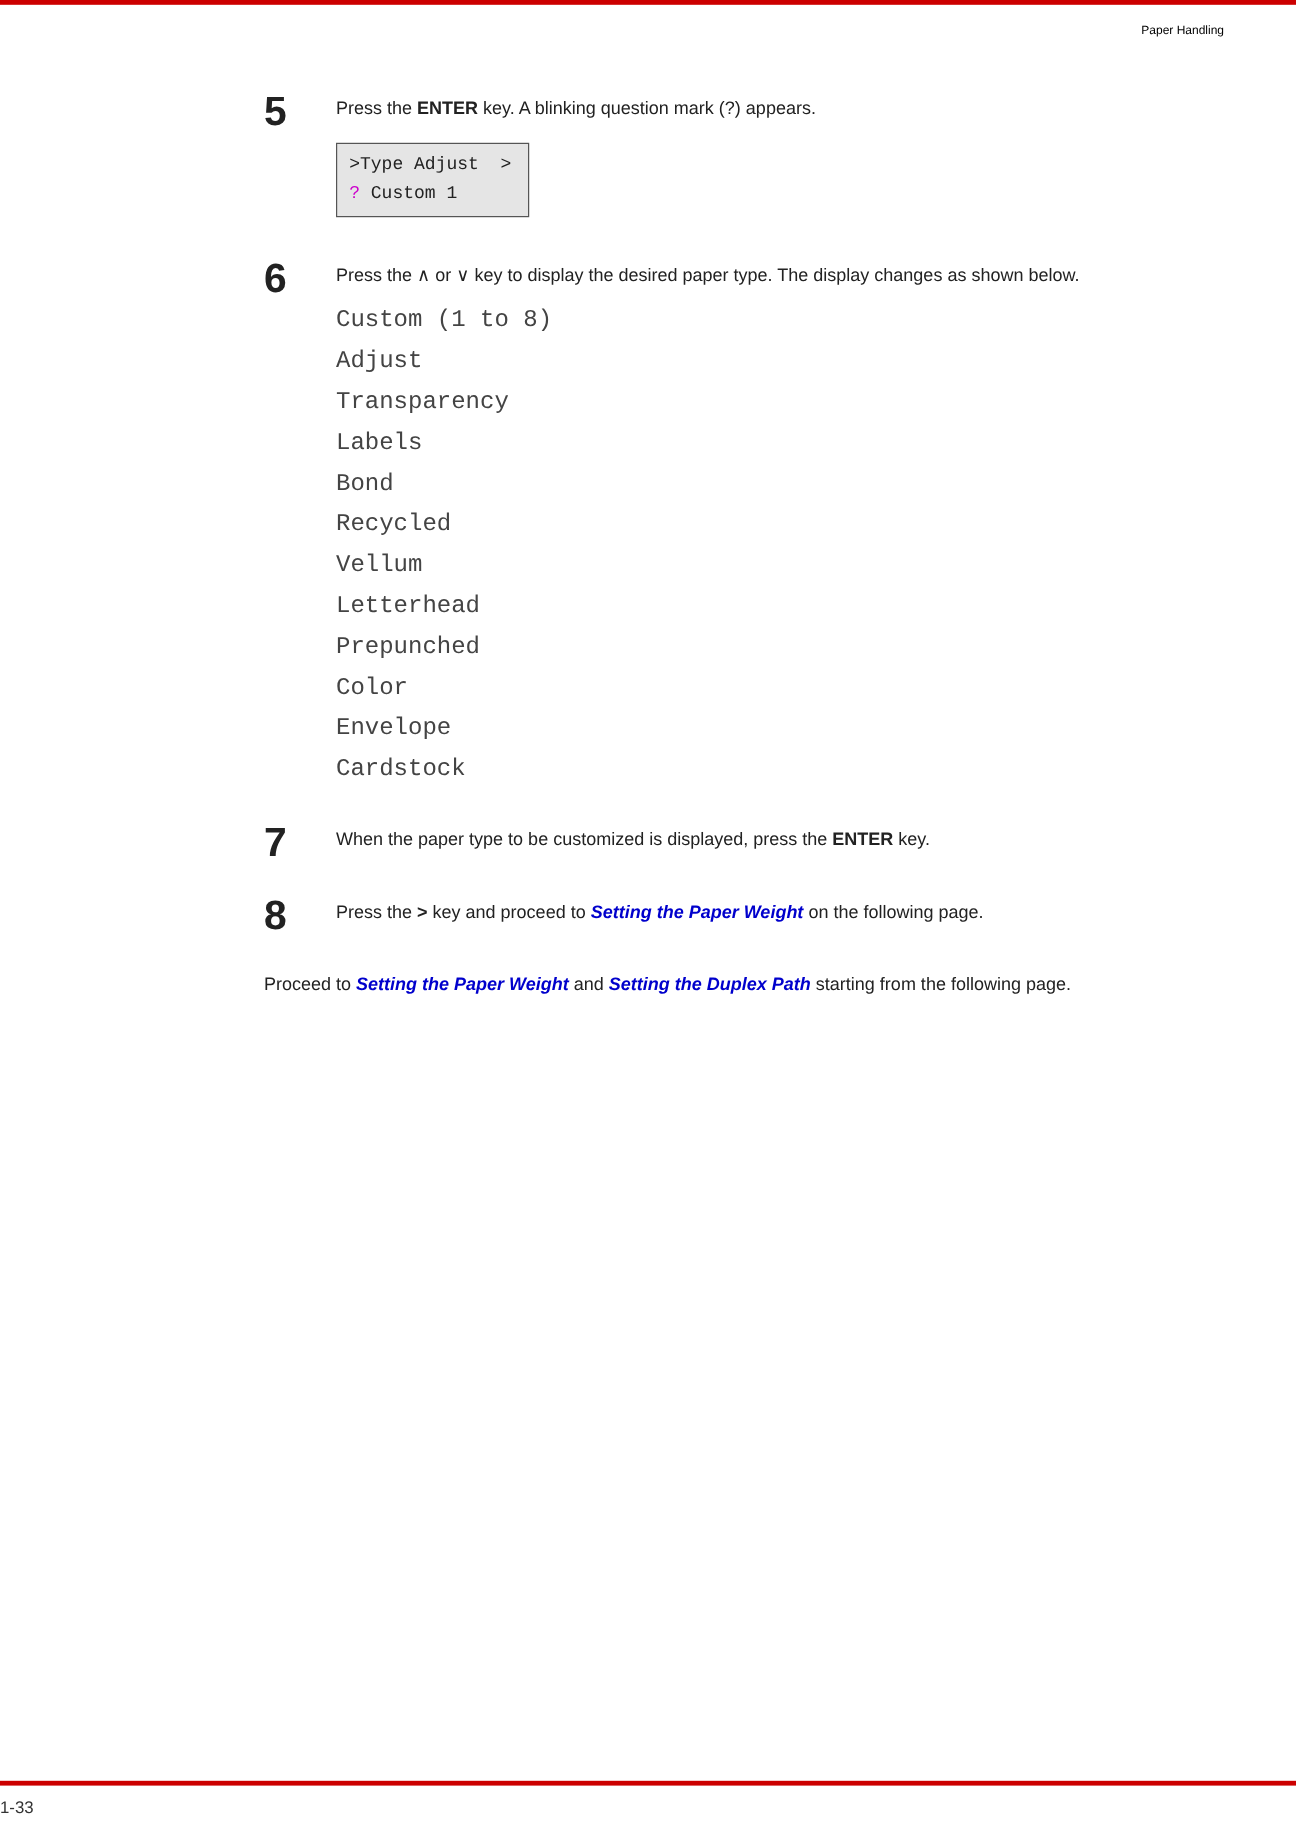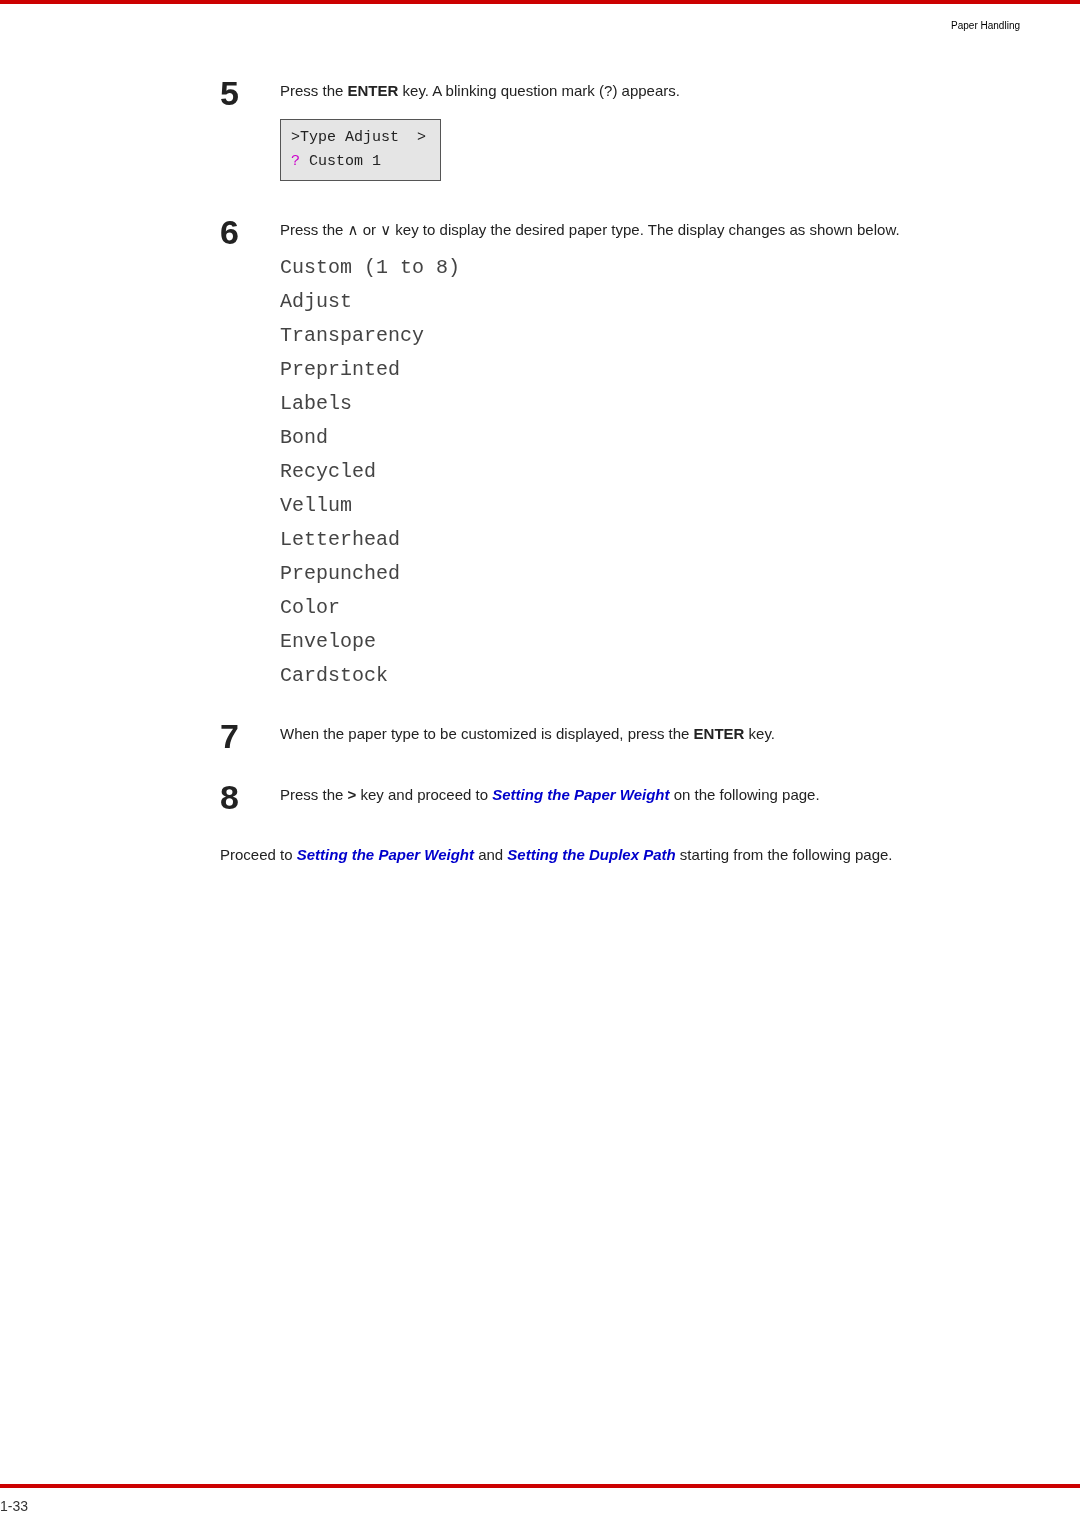--- a/index.html
+++ b/index.html
@@ -175,21 +175,20 @@
   <div class="step-row">
     <div class="step-number">6</div>
     <div class="step-content">
       <p class="desc">
         Press the <span class="arrow-sym">∧</span> or <span class="arrow-sym">∨</span> key to display the desired paper type. The display changes as shown below.
       </p>
       <div class="mono-list">
         <div>Custom (1 to 8)</div>
         <div>Adjust</div>
         <div>Transparency</div>
-        <div>Preprinted</div>
         <div>Labels</div>
         <div>Bond</div>
         <div>Recycled</div>
         <div>Vellum</div>
         <div>Letterhead</div>
         <div>Prepunched</div>
         <div>Color</div>
         <div>Envelope</div>
         <div>Cardstock</div>
       </div>

